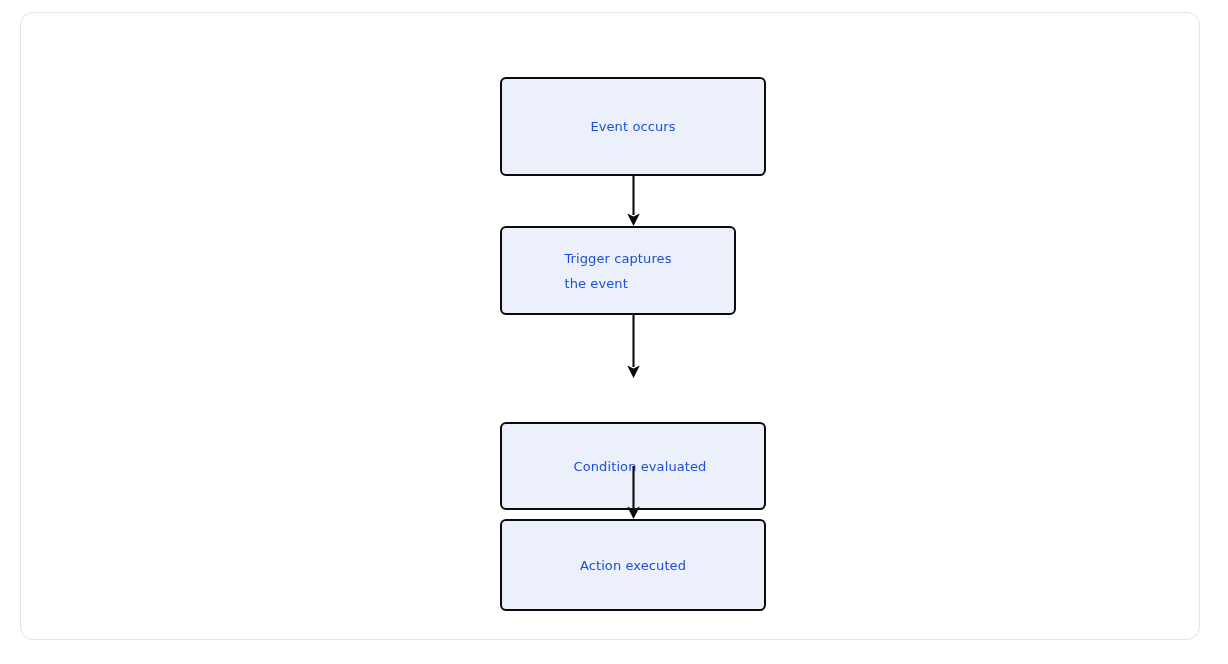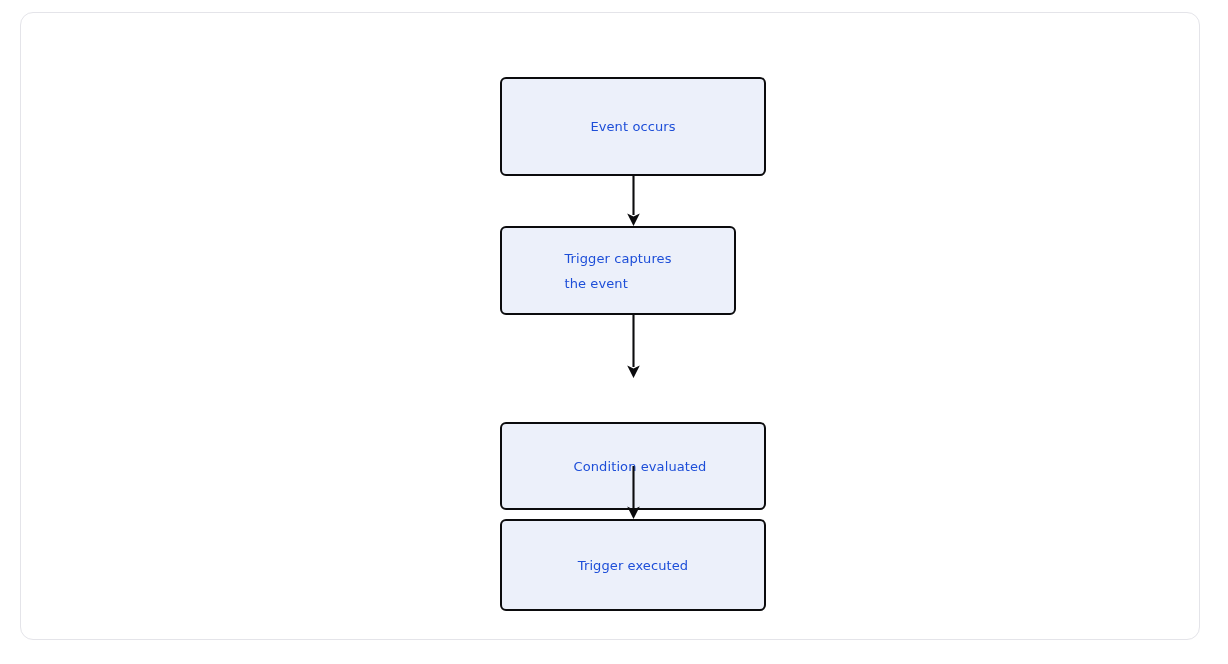--- a/index.html
+++ b/index.html
@@ -116,17 +116,17 @@
     </div>
 
     <div class="arrow arrow-3">
       <svg width="15" height="53" viewBox="0 0 15 53">
         <line x1="7.5" y1="0" x2="7.5" y2="42" stroke="#0b0b0d" stroke-width="2.1"></line>
         <path d="M 7.5 53 L 1.2 40.5 L 7.5 43.4 L 13.8 40.5 Z" fill="#0b0b0d"></path>
       </svg>
     </div>
 
     <div class="node node-4">
-      <span class="node-label">Trigger executed</span>
+      <span class="node-label">Action executed</span>
     </div>
 
   </div>
 </div>
 
 </body></html>

